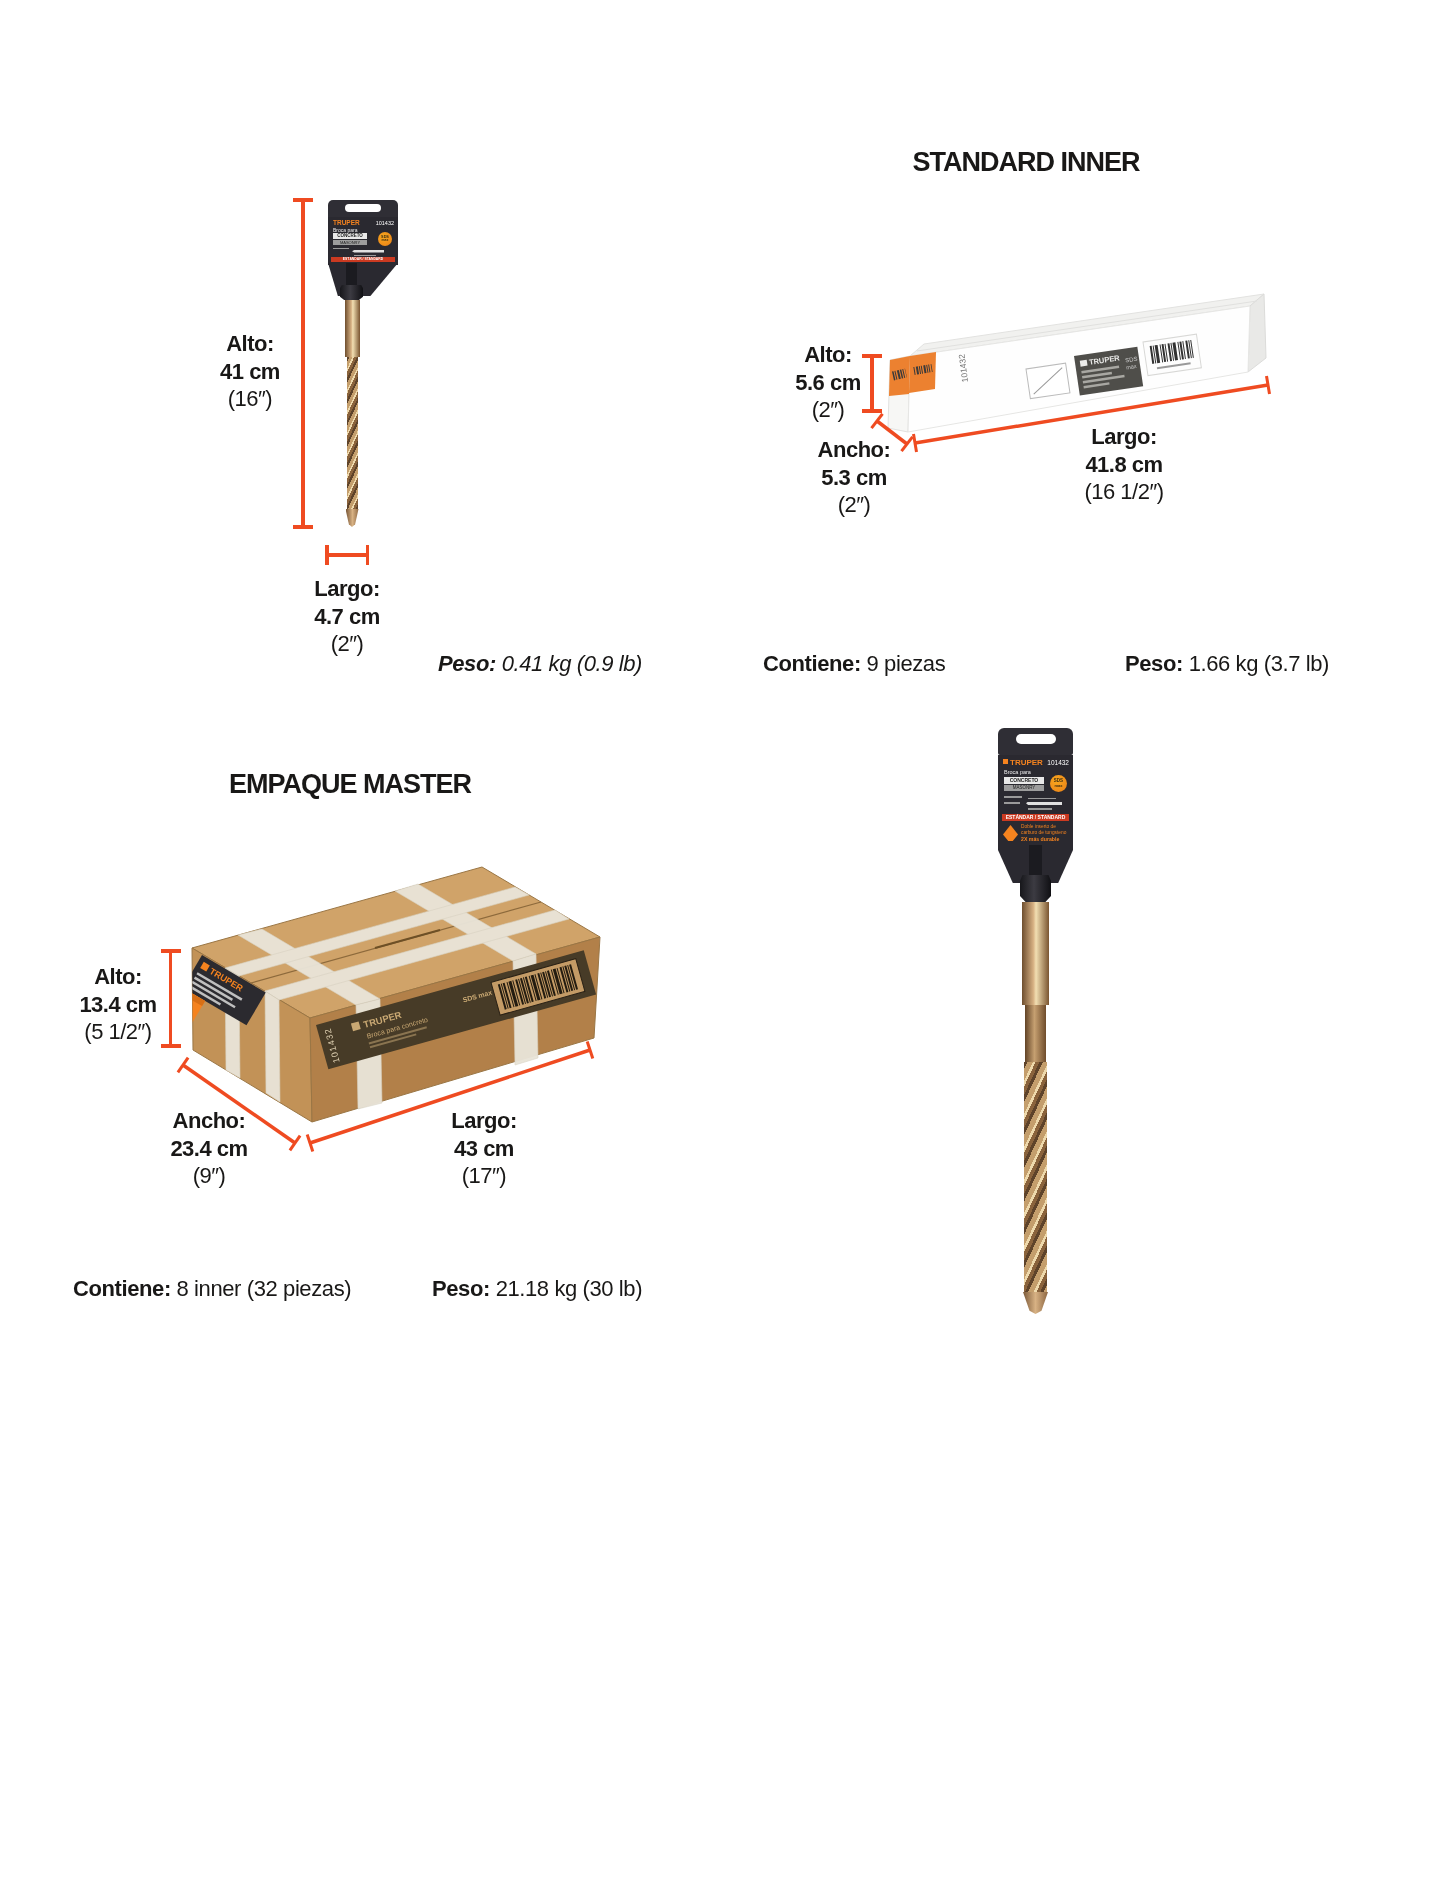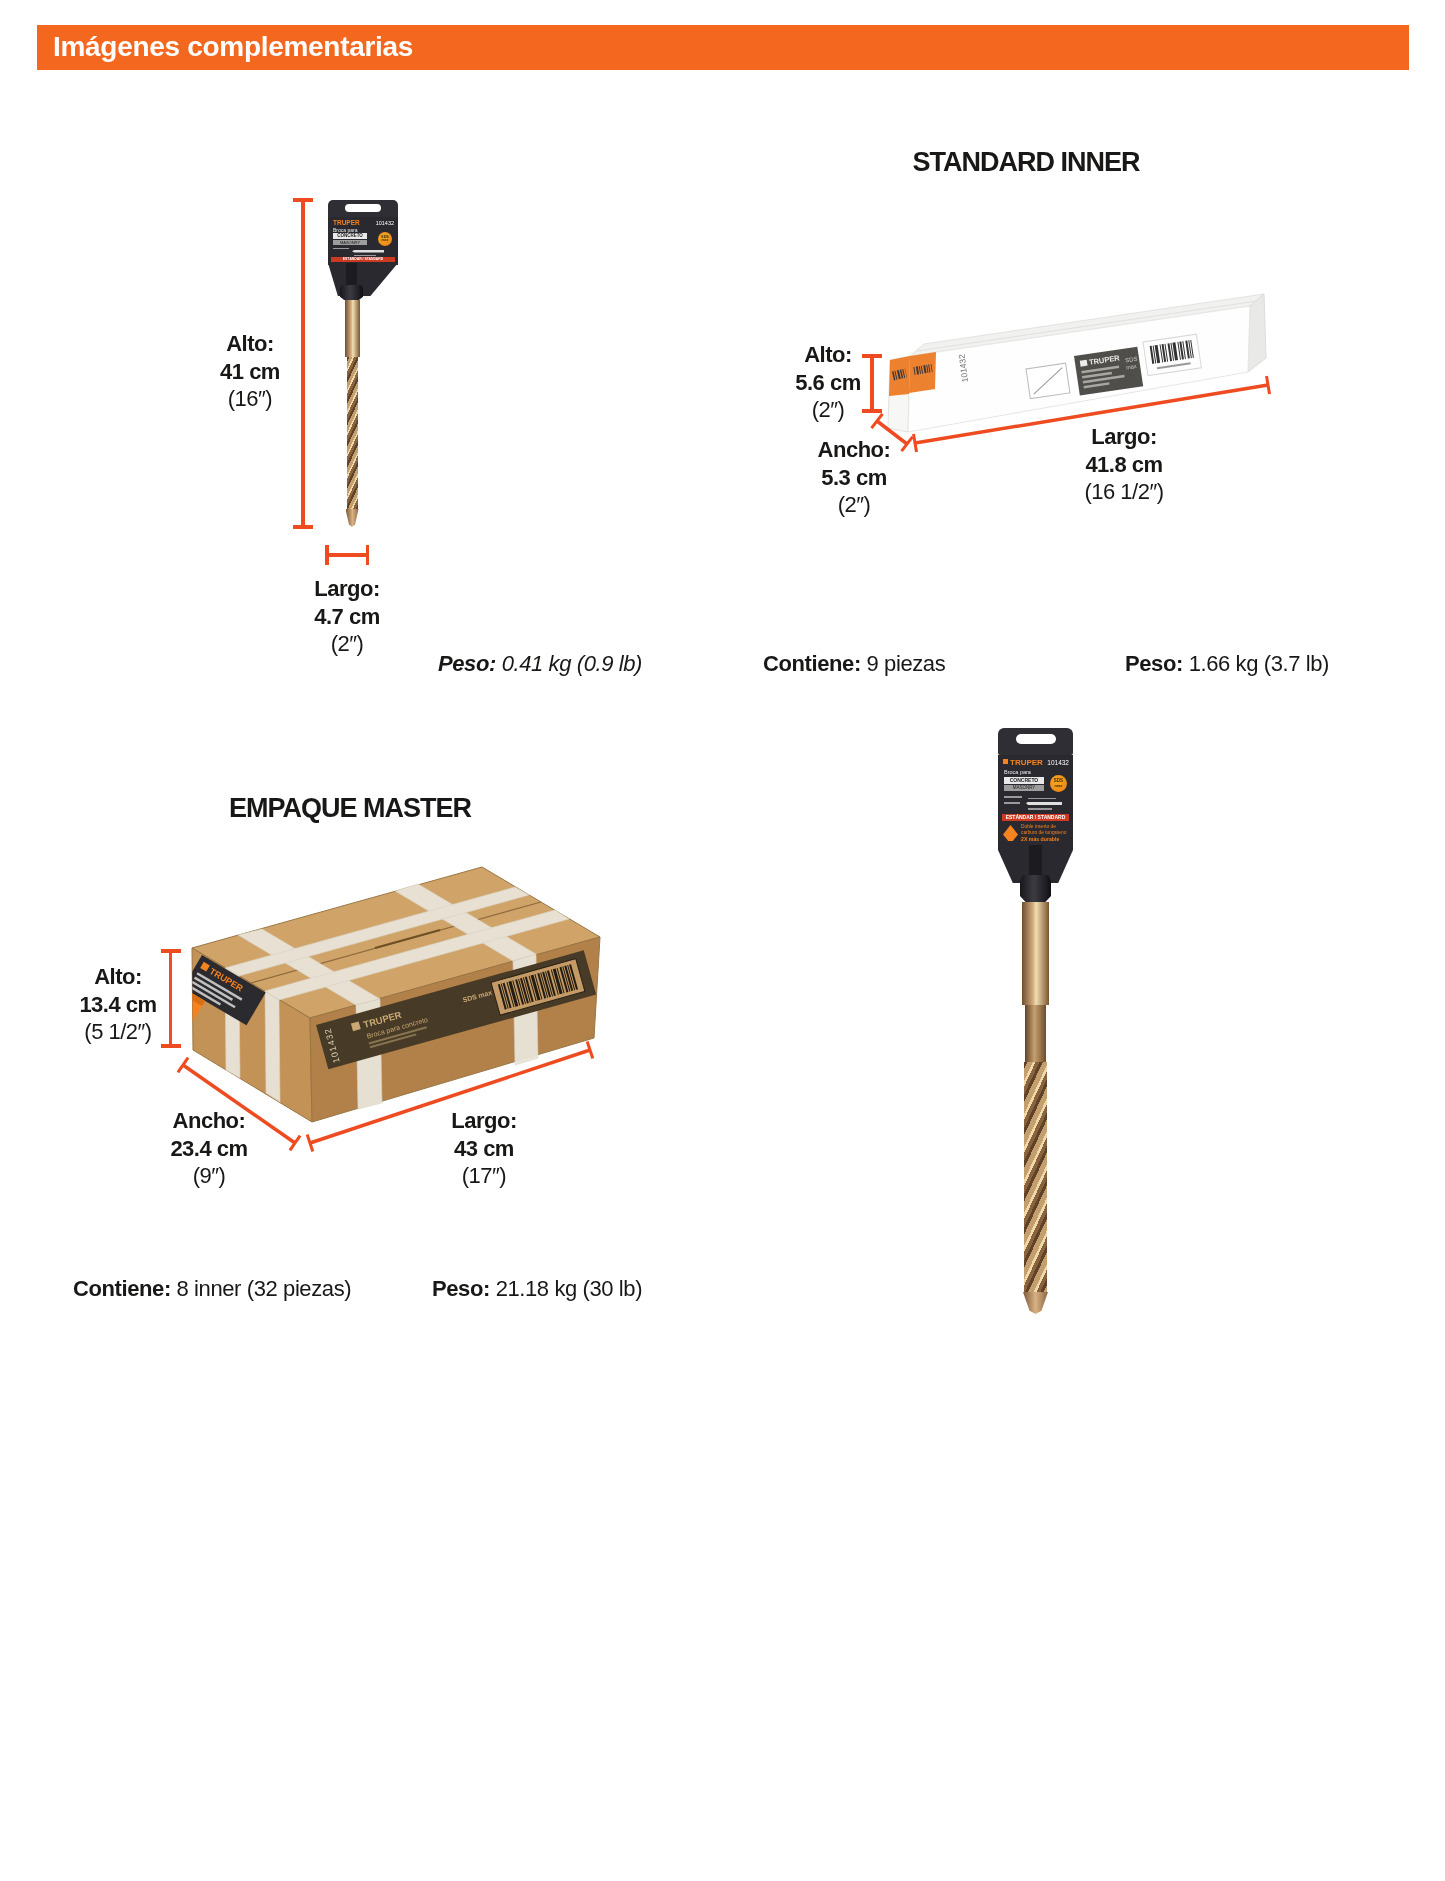--- a/index.html
+++ b/index.html
@@ -60,26 +60,23 @@
   .d-flute-l{background:repeating-linear-gradient(115deg,#5e432a 0 3px,#c49e6c 3px 8px,#eed9ac 8px 10.5px,#8a633c 10.5px 14px);}
   .d-tip{background:linear-gradient(90deg,#7a5838,#d8b284 50%,#8b6541);
          clip-path:polygon(0 0,100% 0,74% 85%,50% 100%,26% 85%);}
   svg text{font-family:"Liberation Sans",sans-serif;}
 </style>
 </head>
 <body>
 
 <div class="page">
 
-  <div class="abs hdr">
-    <span>Imágenes complementarias</span>
-  </div>
 
   <div class="abs sec-title" style="left:876px;top:147px;width:300px;">STANDARD INNER</div>
-  <div class="abs sec-title" style="left:200px;top:769px;width:300px;margin-top:24px;">EMPAQUE MASTER</div>
+  <div class="abs sec-title" style="left:200px;top:769px;width:300px;">EMPAQUE MASTER</div>
 
   <div class="abs vl" style="left:301px;top:200px;height:327px;"></div>
   <div class="abs hcap" style="left:293px;top:198px;"></div>
   <div class="abs hcap" style="left:293px;top:525px;"></div>
   <div class="abs dstack" style="left:194px;top:330px;width:112px;">
     <div>Alto:</div>
     <div>41 cm</div>
     <div class="inch">(16″)</div>
   </div>
 

